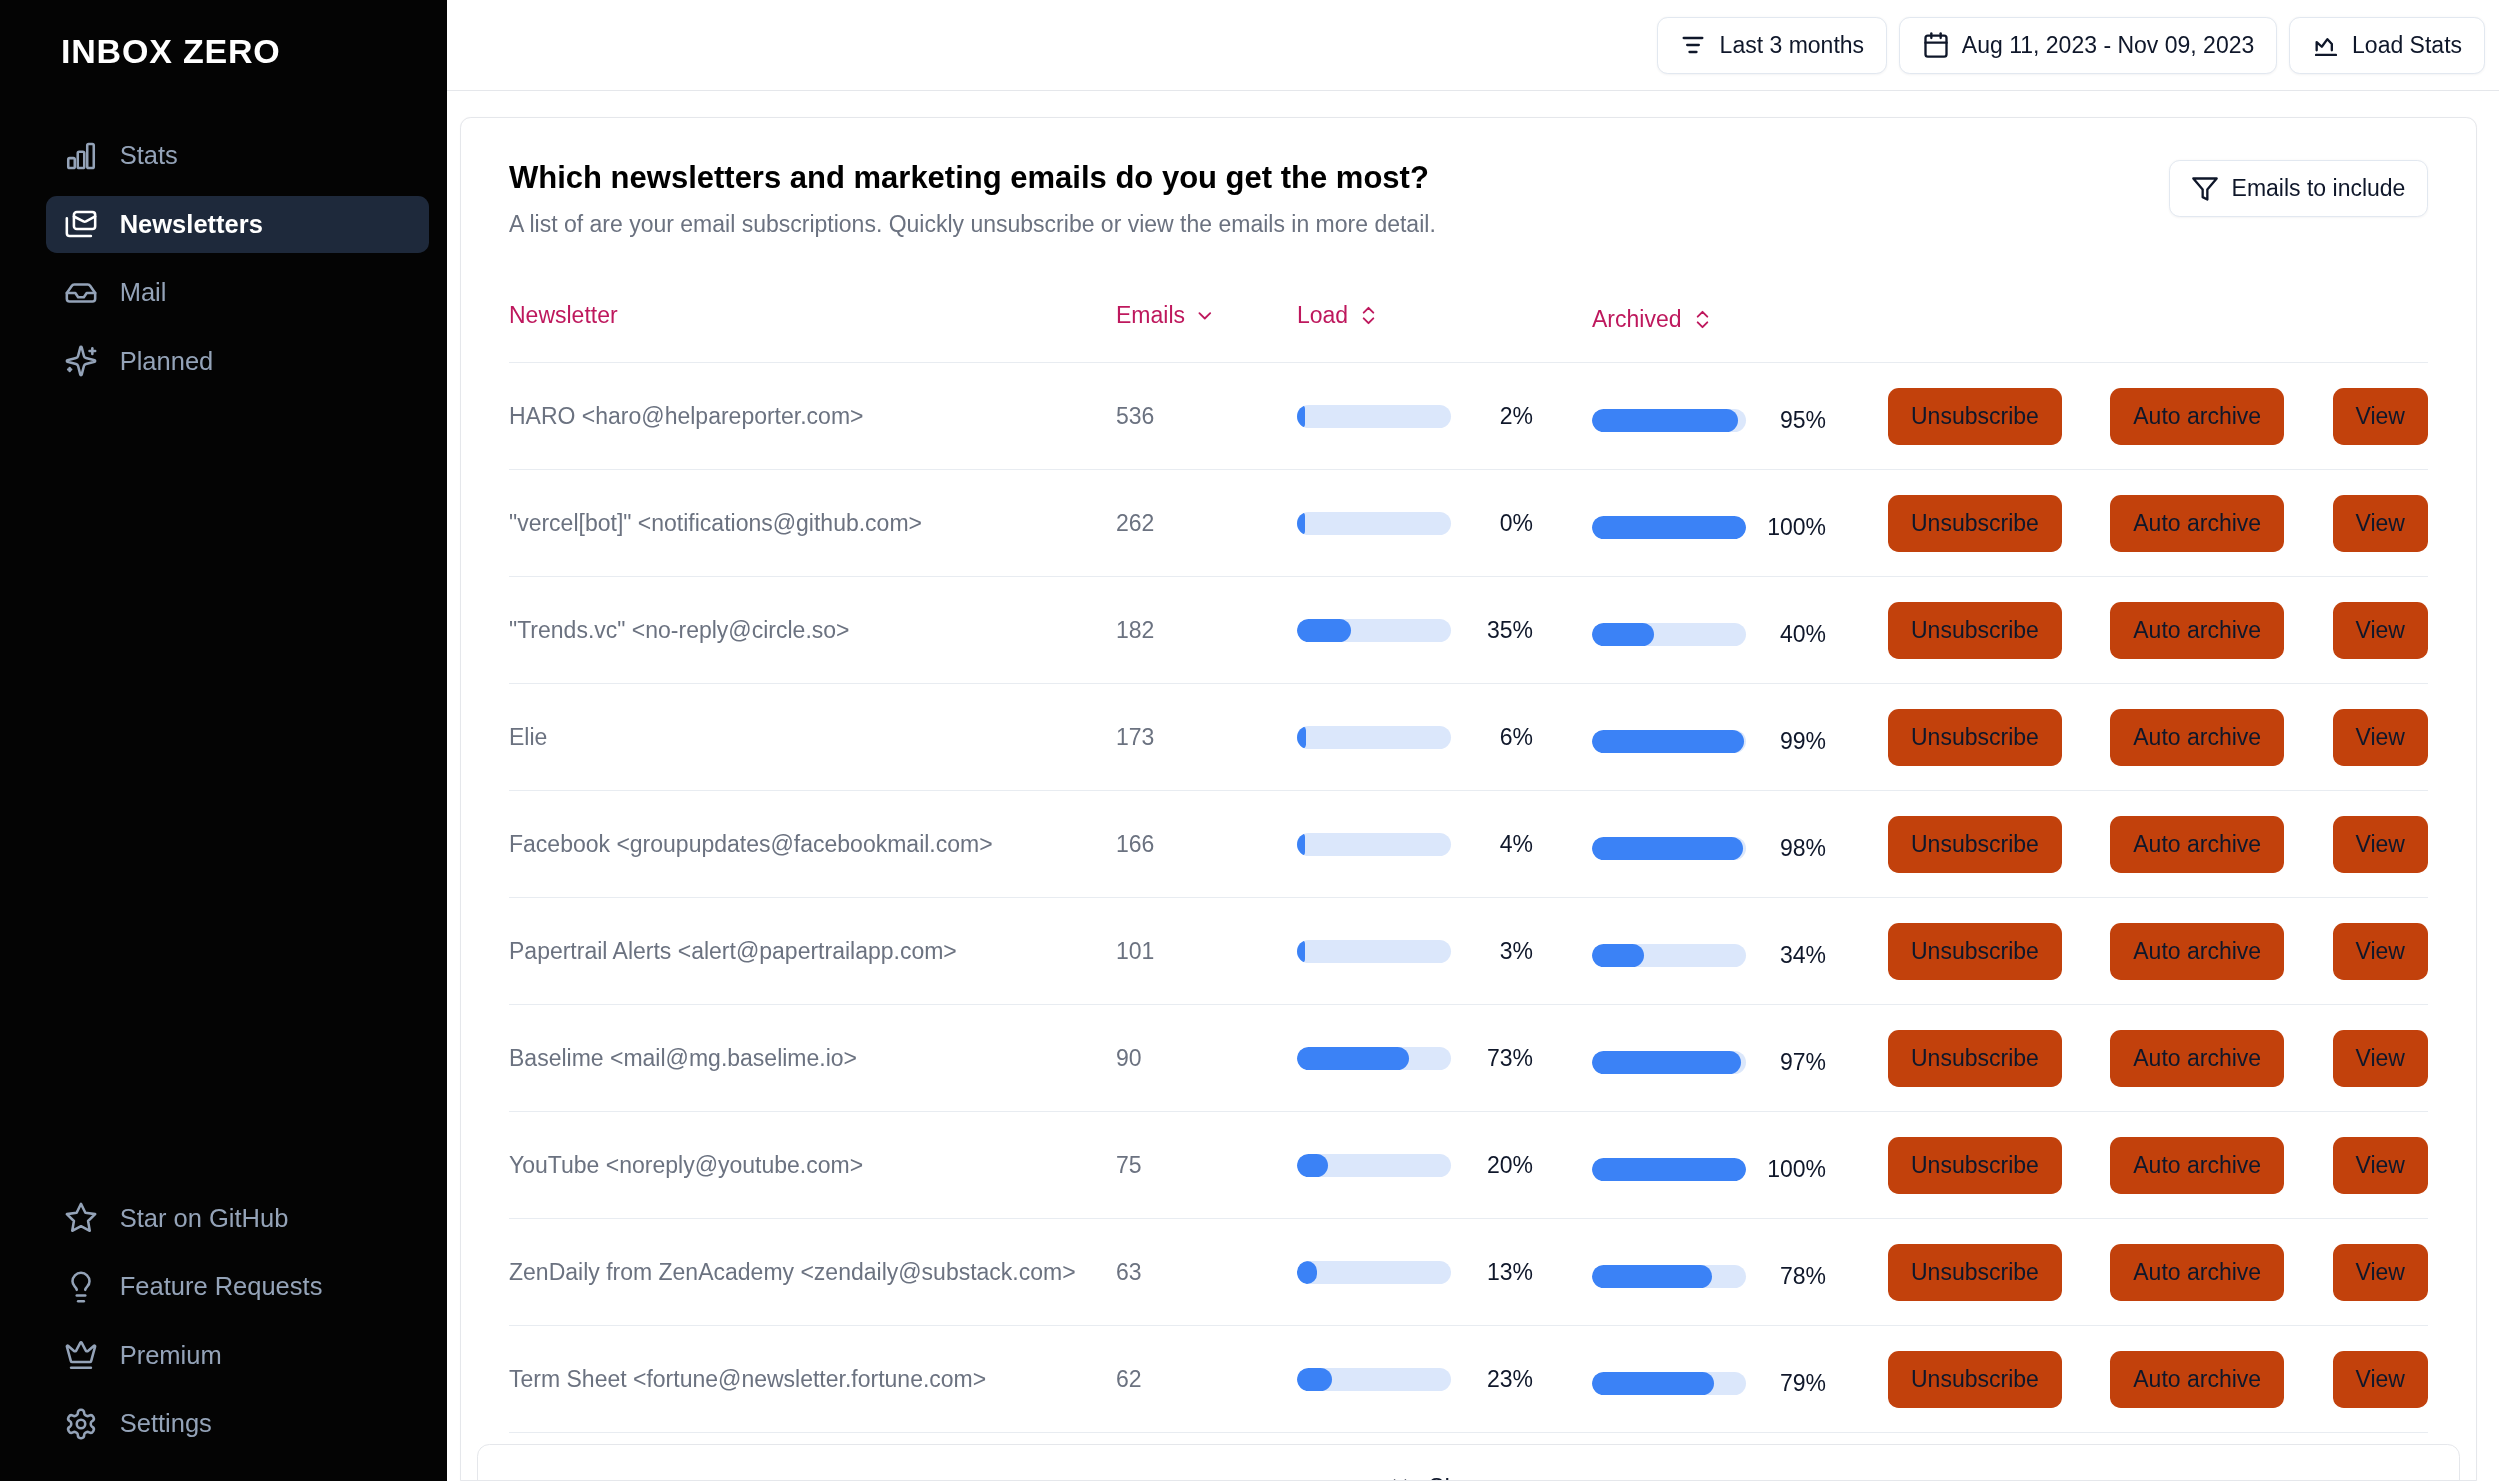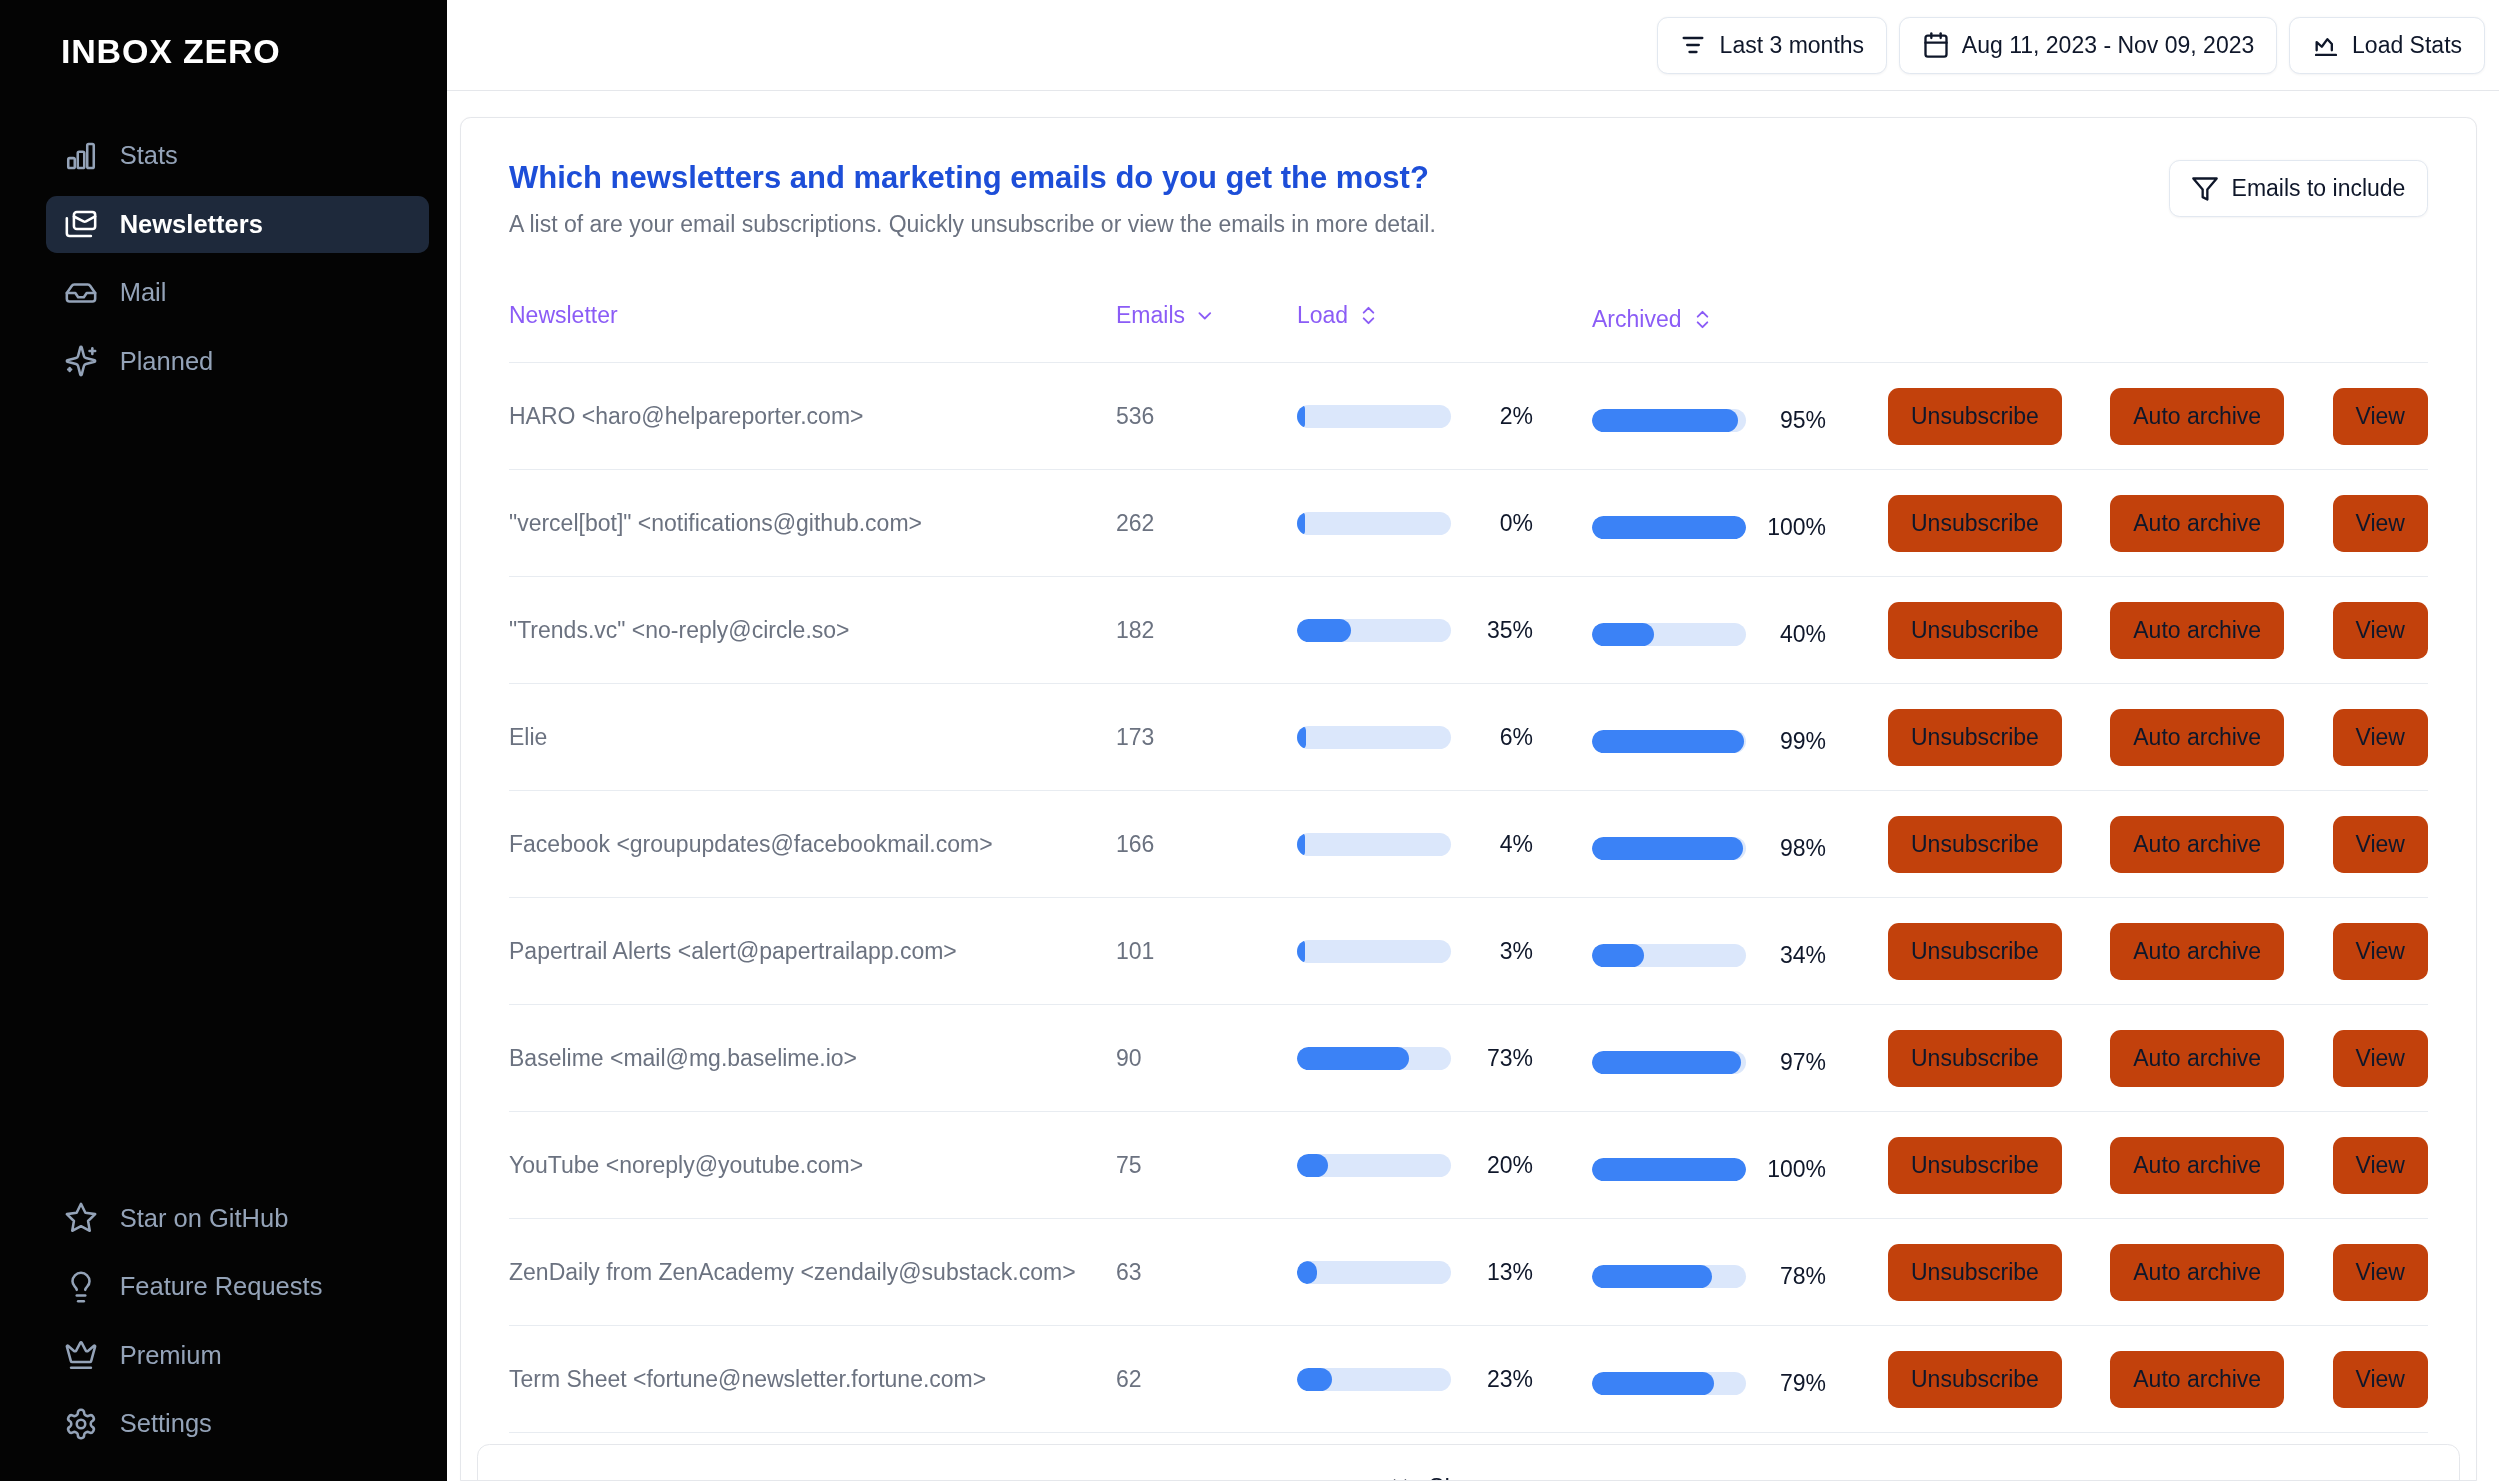--- a/index.html
+++ b/index.html
@@ -25,26 +25,26 @@
   .tb-btn { display:inline-flex; align-items:center; gap:12.3px; height:57px; padding:0 21.6px; background:#fff;
             border:1.5px solid #e2e8f0; border-radius:10.8px; font-family:inherit; font-size:23px; font-weight:500;
             color:#0f172a; cursor:pointer; box-shadow:0 0.8px 2.3px rgba(15,23,42,.05); white-space:nowrap; }
   .tb-btn svg { width:28px; height:28px; flex-shrink:0; }
 
   .content { flex:1; padding:26px 23px 0 13px; overflow:hidden; }
   .card { height:100%; background:#fff; border:1.5px solid #e5e7eb; border-radius:10.8px 10.8px 0 0;
           padding:0 48px; overflow:hidden; box-shadow:0 0.8px 1.5px rgba(15,23,42,.04); }
 
   .card-header { display:flex; align-items:flex-start; justify-content:space-between; padding-top:42px; }
-  .card-title { font-size:31px; font-weight:600; color:#1d4ed8; }
+  .card-title { font-size:31px; font-weight:600; color:#000000; }
   .card-subtitle { margin-top:15.4px; font-size:23px; color:#6b7280; }
 
   
   .thead { display:flex; align-items:center; margin-top:60px; padding-bottom:29px; border-bottom:1.5px solid #e8ecf1;
-           color:#8b5cf6; font-size:23px; }
+           color:#be185d; font-size:23px; }
   .th-sort { display:inline-flex; align-items:center; gap:9.3px; cursor:pointer; }
   .th-sort svg { width:23px; height:23px; }
   .col-name { flex:1; min-width:0; padding-right:23px; white-space:nowrap; overflow:hidden; text-overflow:ellipsis; }
   .col-emails { width:181px; flex-shrink:0; }
   .col-read { width:236px; flex-shrink:0; margin-right:59px; }
   .col-archived { width:234px; flex-shrink:0; margin-right:62px;margin-top:8px; }
   .cell-bar { display:flex; align-items:center; justify-content:space-between; }
   .actions, .actions-spacer { width:540px; flex-shrink:0; }
   .actions { display:flex; align-items:center; justify-content:space-between; }
 

